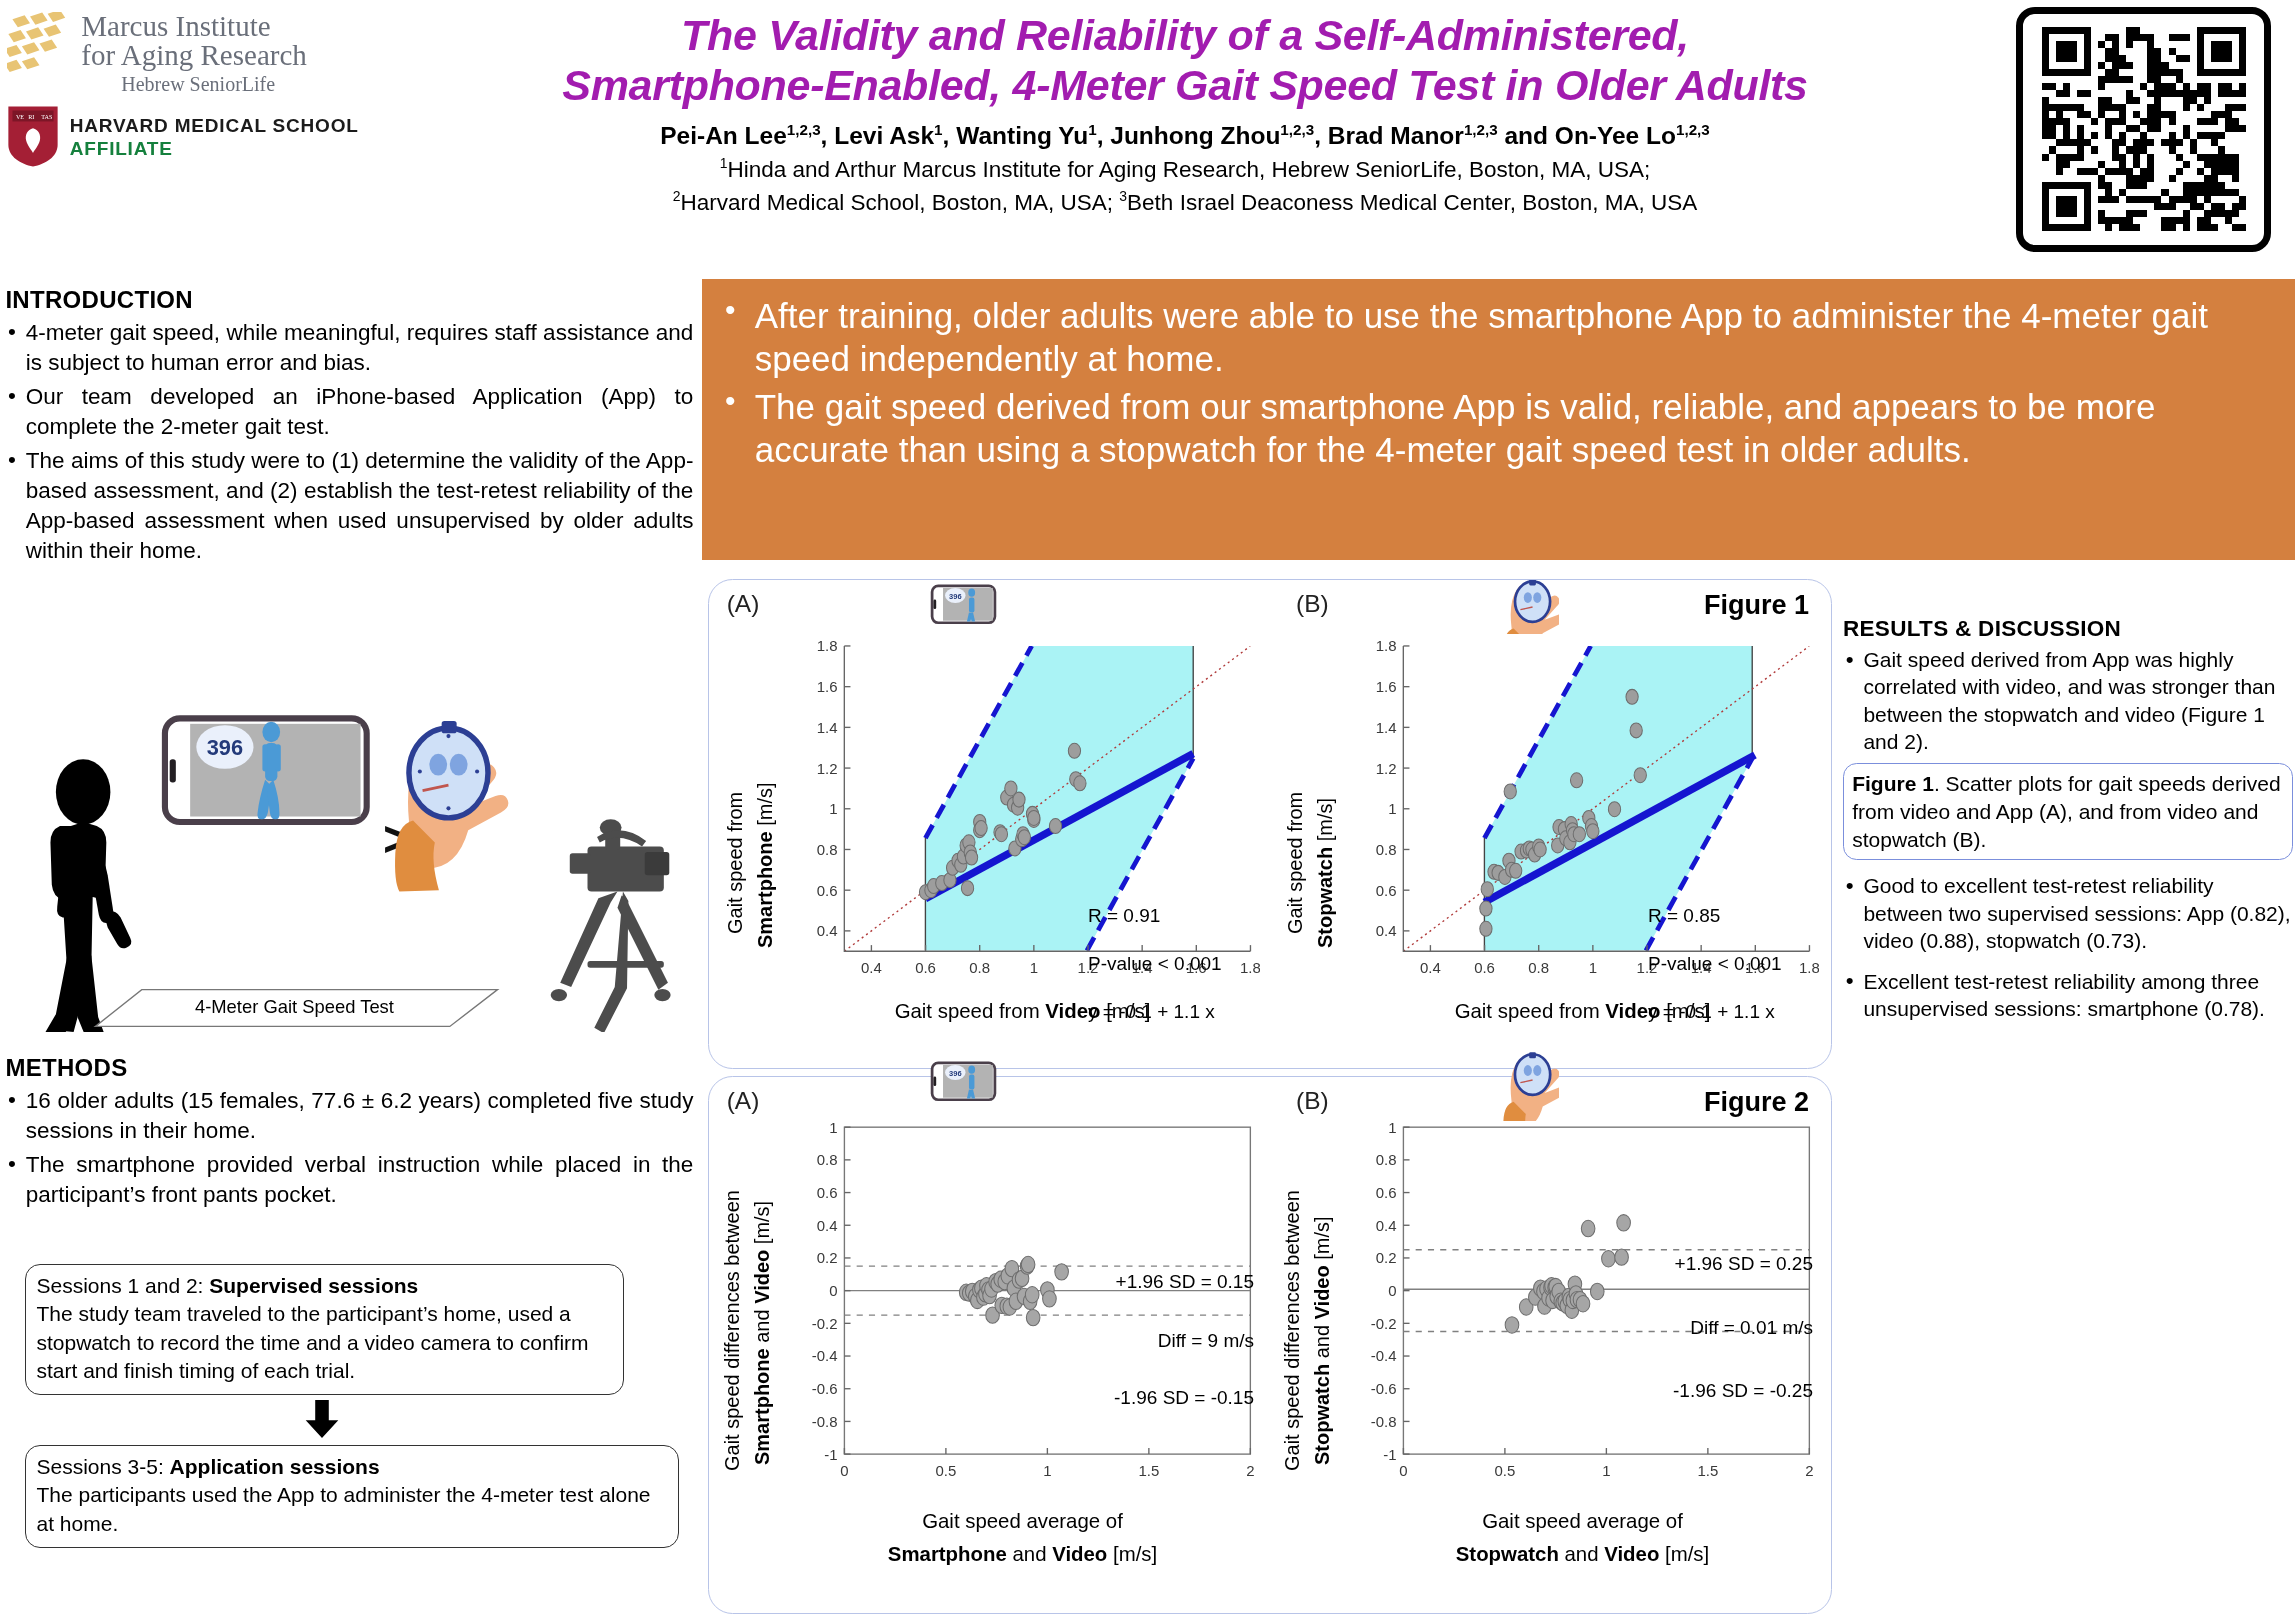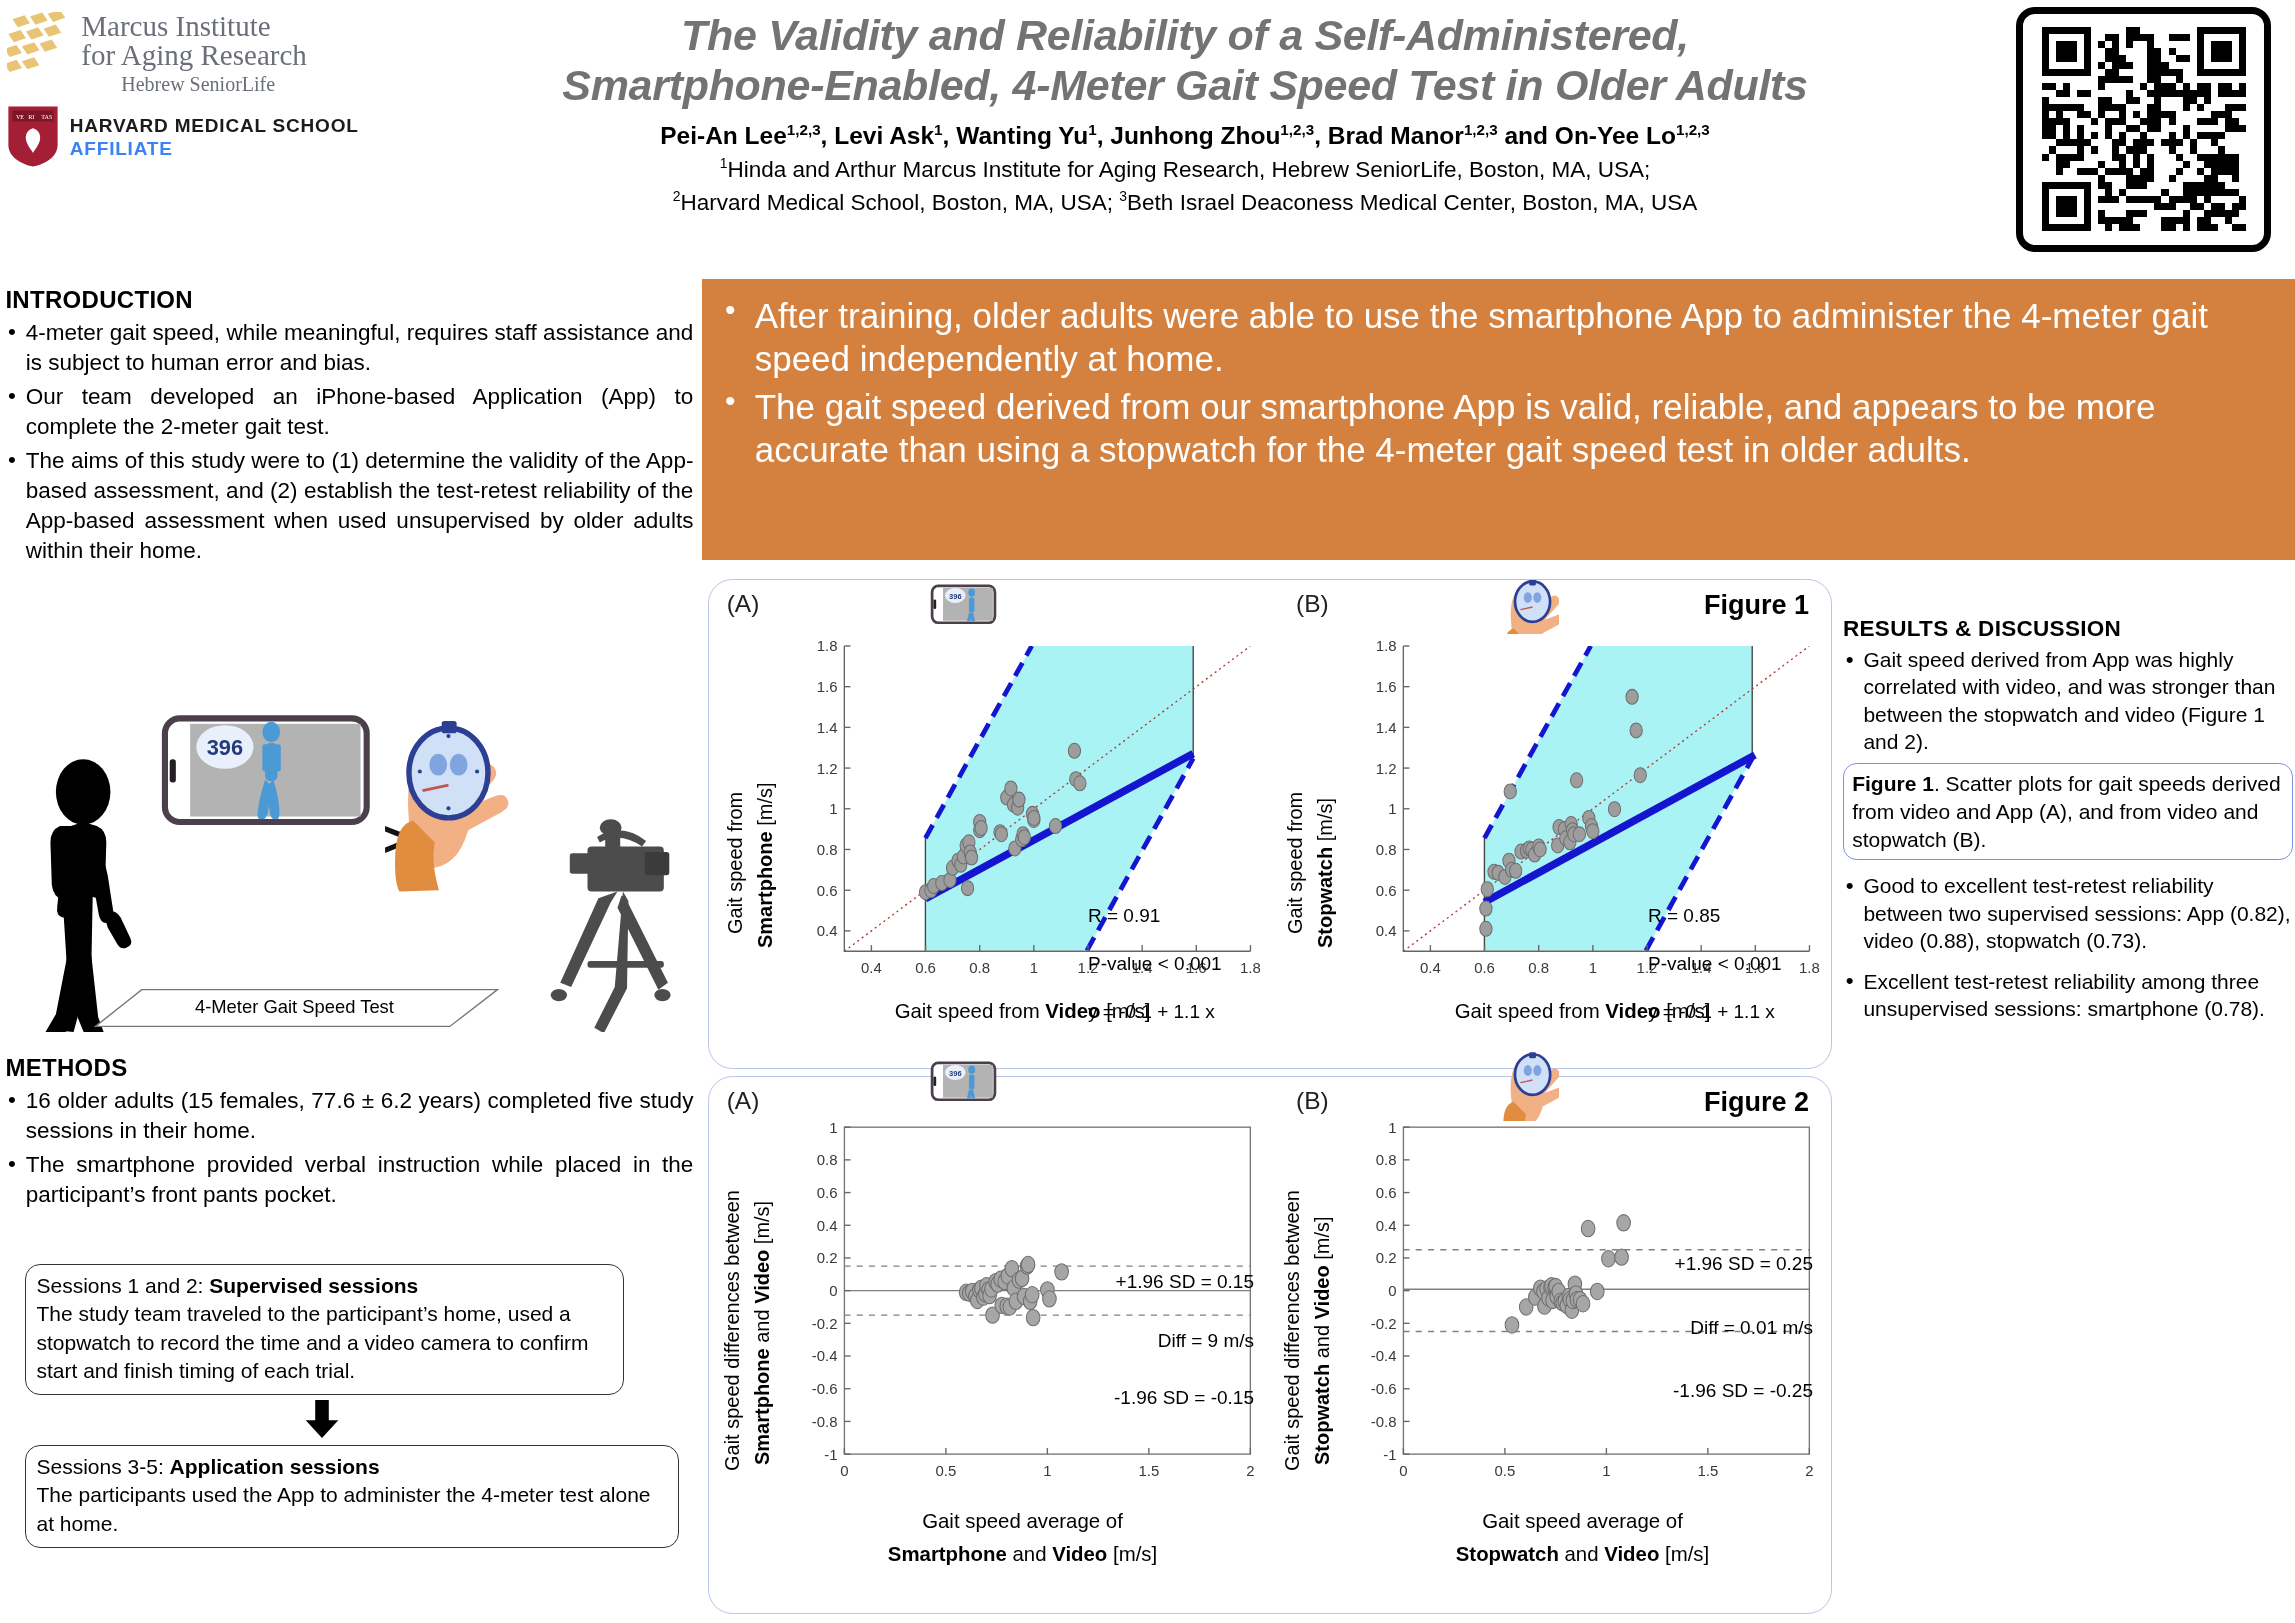--- a/index.html
+++ b/index.html
@@ -13,24 +13,24 @@
   .marcus-logo{display:flex;align-items:flex-start;gap:9.5px;}
   .marcus-mark{width:65px;height:74px;flex:none;}
   .marcus-words{display:flex;flex-direction:column;line-height:1.0;}
   .mw1{font-family:"Liberation Serif","DejaVu Serif",serif;font-size:29px;color:#6a6f7a;}
   .mw2{font-family:"Liberation Serif","DejaVu Serif",serif;font-size:29px;color:#6a6f7a;}
   .mw3{font-family:"Liberation Serif","DejaVu Serif",serif;font-size:20px;color:#6a6f7a;margin-top:4.1px;margin-left:40px;}
   .hms{display:flex;align-items:center;gap:11px;margin-top:11px;}
   .hms-shield{width:52px;height:63px;flex:none;}
   .hms-words{display:flex;flex-direction:column;line-height:1.22;}
   .hms1{font-size:19px;font-weight:bold;letter-spacing:0.8px;color:#1b1b1b;}
-  .hms2{font-size:19px;font-weight:bold;letter-spacing:0.8px;color:#3b82f6;}
+  .hms2{font-size:19px;font-weight:bold;letter-spacing:0.8px;color:#15803d;}
 
   #title-block{left:381px;top:9.5px;width:1608px;text-align:center;}
-  .poster-title{font-size:43px;font-weight:bold;font-style:italic;line-height:1.18;color:#737373;
+  .poster-title{font-size:43px;font-weight:bold;font-style:italic;line-height:1.18;color:#a21caf;
                 letter-spacing:-0.3px;}
   .authors{font-size:24.5px;font-weight:bold;margin-top:9.5px;line-height:1.3;}
   .affil{font-size:22.5px;line-height:1.32;margin-top:2px;}
   sup{font-size:0.62em;vertical-align:super;}
 
   #qr{left:2016px;top:6.8px;width:255px;height:245px;border:7.5px solid #000;border-radius:19px;
       box-sizing:border-box;background:#fff;padding:13.6px;}
   #qr svg{width:100%;height:100%;display:block;}
 
   

